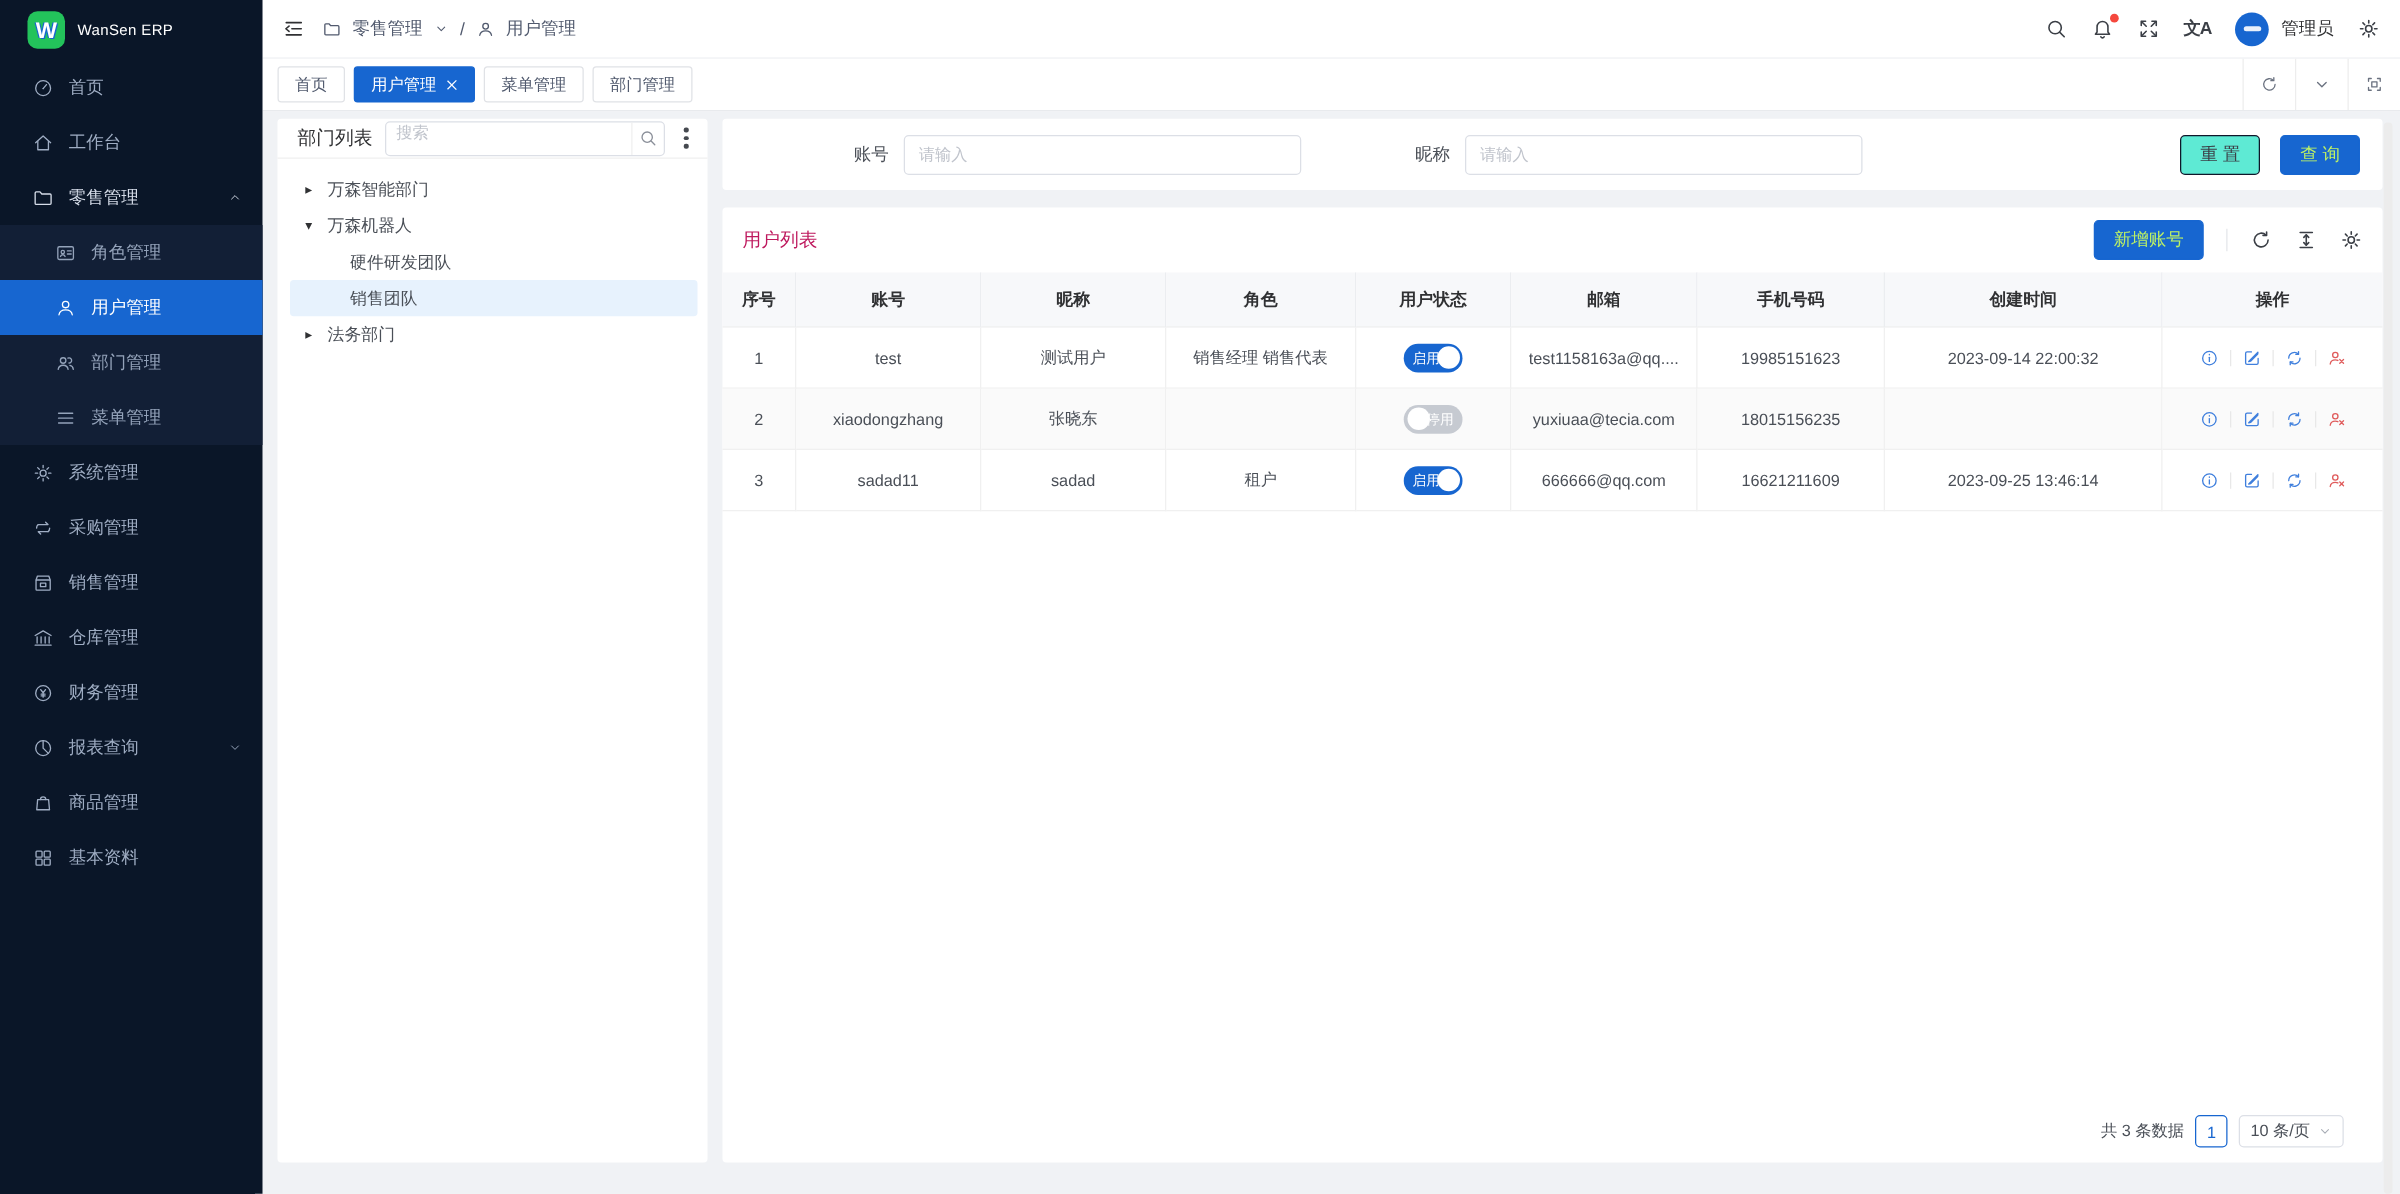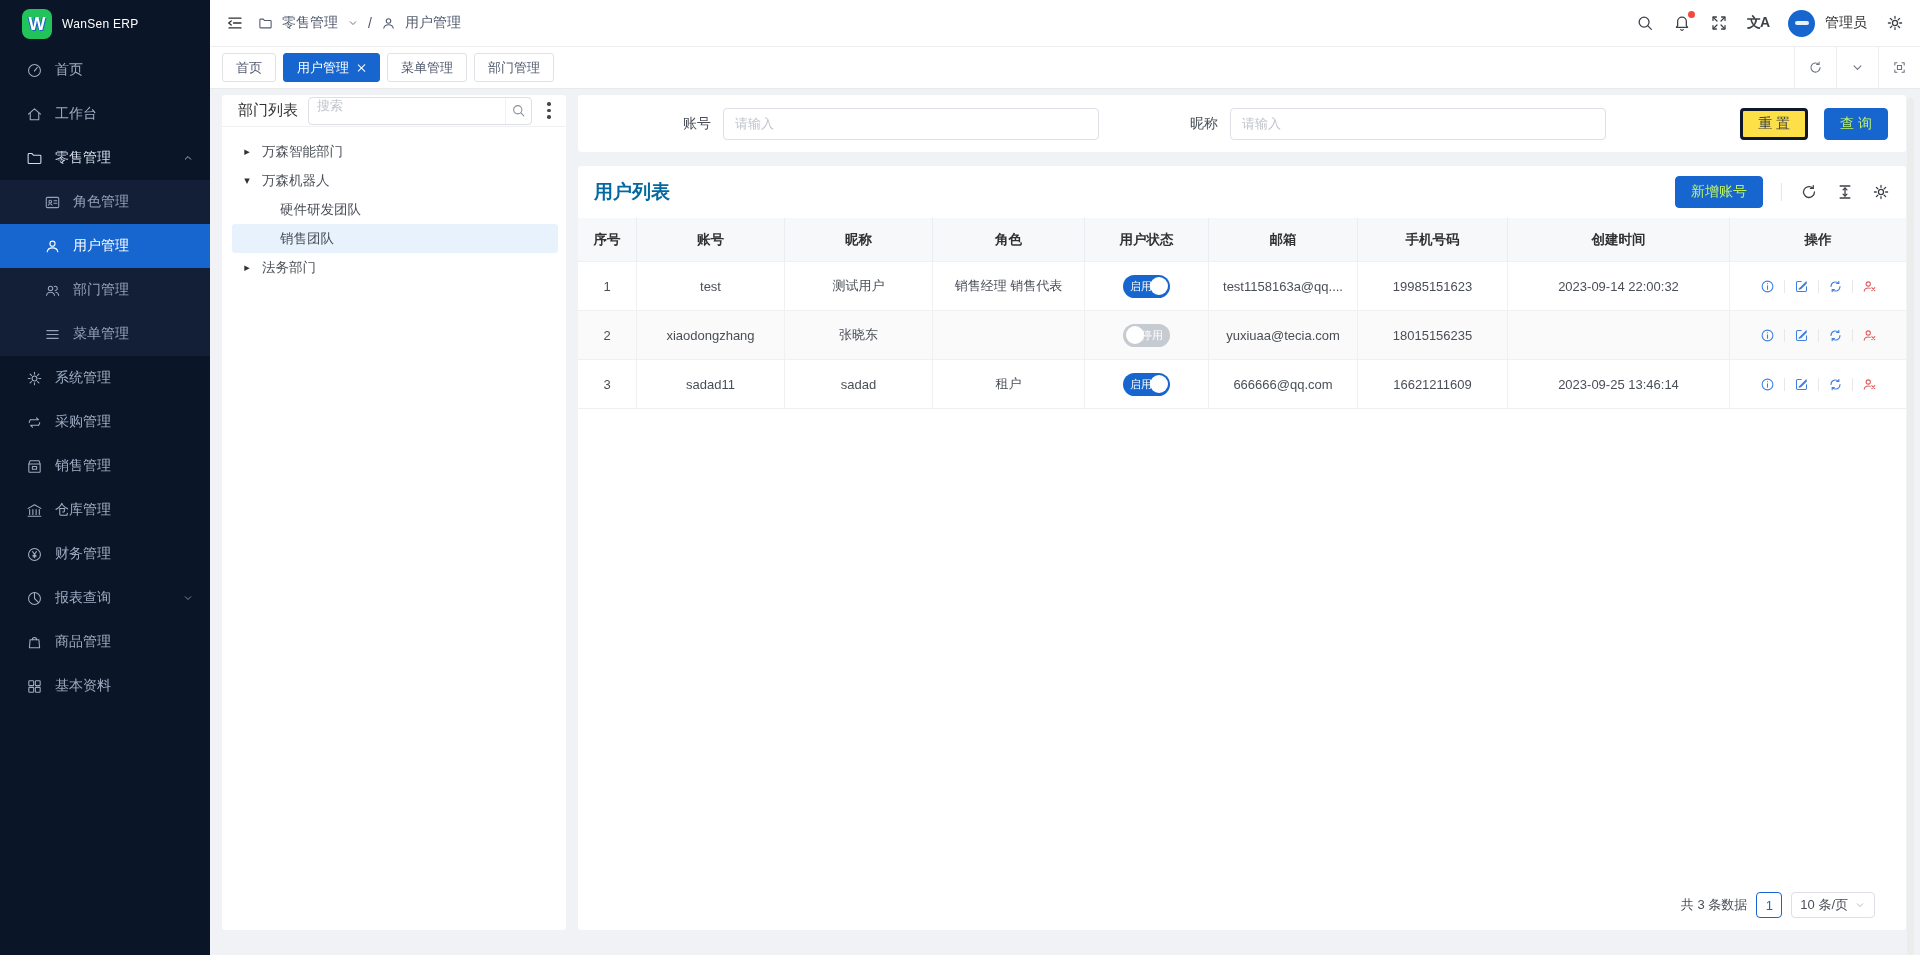--- a/index.html
+++ b/index.html
@@ -77,34 +77,34 @@
   .tree-row { height:29px; display:flex; align-items:center; gap:8px; padding-left:8px; cursor:pointer; border-radius:3px; }
   .tree-row .arrow { width:14px; text-align:center; color:#303133; font-size:11px; }
   .tree-row.child { padding-left:48px; }
   .tree-row.selected { background:#e7f2fd; }
 
   
   .right-col { flex:1; display:flex; flex-direction:column; position:relative; }
   .filter-card { background:#fff; border-radius:3px; height:57px; display:flex; align-items:center;
     padding:0 18px; margin-bottom:14px; }
   .f-label { font-size:14px; color:#4a4f57; margin-right:12px; }
-  .f-input { width:376px; height:32px; border:1px solid #dcdfe6; border-radius:4px; padding:0 11px;
+  .f-input { width:318px; height:32px; border:1px solid #dcdfe6; border-radius:4px; padding:0 11px;
     font-size:13px; font-family:inherit; color:#333; outline:none; }
   .f-input::placeholder { color:#c0c4cc; }
   .f-group { display:flex; align-items:center; }
   .f-group.g1 { margin-left:87px; } .f-group.g2 { margin-left:91px; }
   .f-btns { margin-left:auto; display:flex; gap:16px; }
   .btn { height:32px; border-radius:4px; font-size:14px; font-family:inherit; cursor:pointer;
     display:flex; align-items:center; justify-content:center; padding:0 15px; }
-  .btn.ghost { background:#fde047; border:3px solid #0f172a; color:#3b3f46;text-align:right; }
+  .btn.ghost { background:#5eead4; border:1px solid #0f172a; color:#3b3f46;text-align:right; }
   .btn.primary { background:#1766d0; border:1px solid #1766d0; color:#bef264; }
 
   .table-card { background:#fff; border-radius:3px; flex:1; position:relative; display:flex; flex-direction:column; }
   .tc-head { height:52px; display:flex; align-items:center; padding:0 16px; }
-  .tc-title { font-size:19px; color:#0369a1;font-weight:bold; }
+  .tc-title { font-size:15px; color:#be185d; }
   .tc-tools { margin-left:auto; display:flex; align-items:center; gap:18px; color:#3b3f46; }
   .tc-sep { width:1px; height:18px; background:#e4e6ea; }
 
   .grid { display:grid; grid-template-columns:59px 148px 148px 152px 124px 149px 150px 222px minmax(0,1fr); }
   .cell { min-height:44px; display:flex; align-items:center; justify-content:center; font-size:13px;
     color:#4a4f57; border-bottom:1px solid #f0f0f0; border-right:1px solid #f0f0f0; padding:0 6px; text-align:center; }
   .cell:nth-child(9n) { border-right:0; }
   .hcell { background:#f7f8fa; font-weight:bold; color:#303133; font-size:13.5px; border-right-color:#ebedf0; }
   .rcell { height:49px; }
   .row-stripe { background:#fafafa; }

